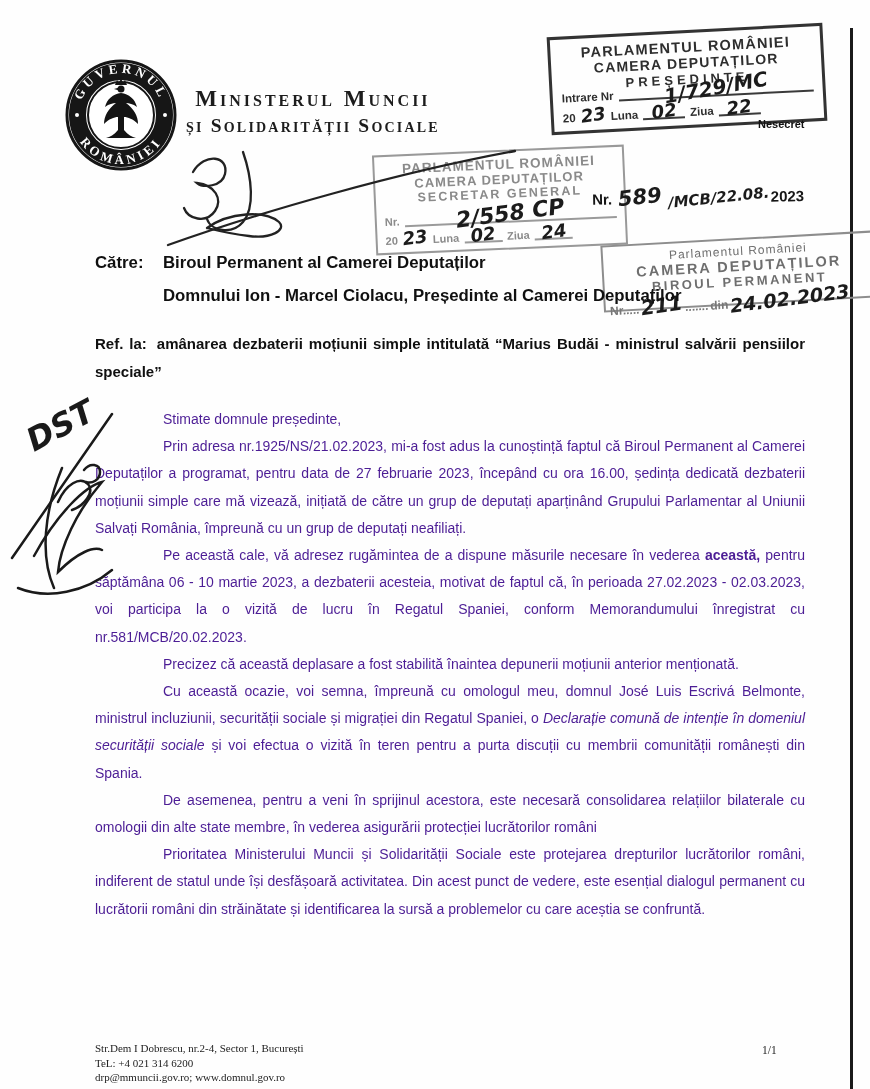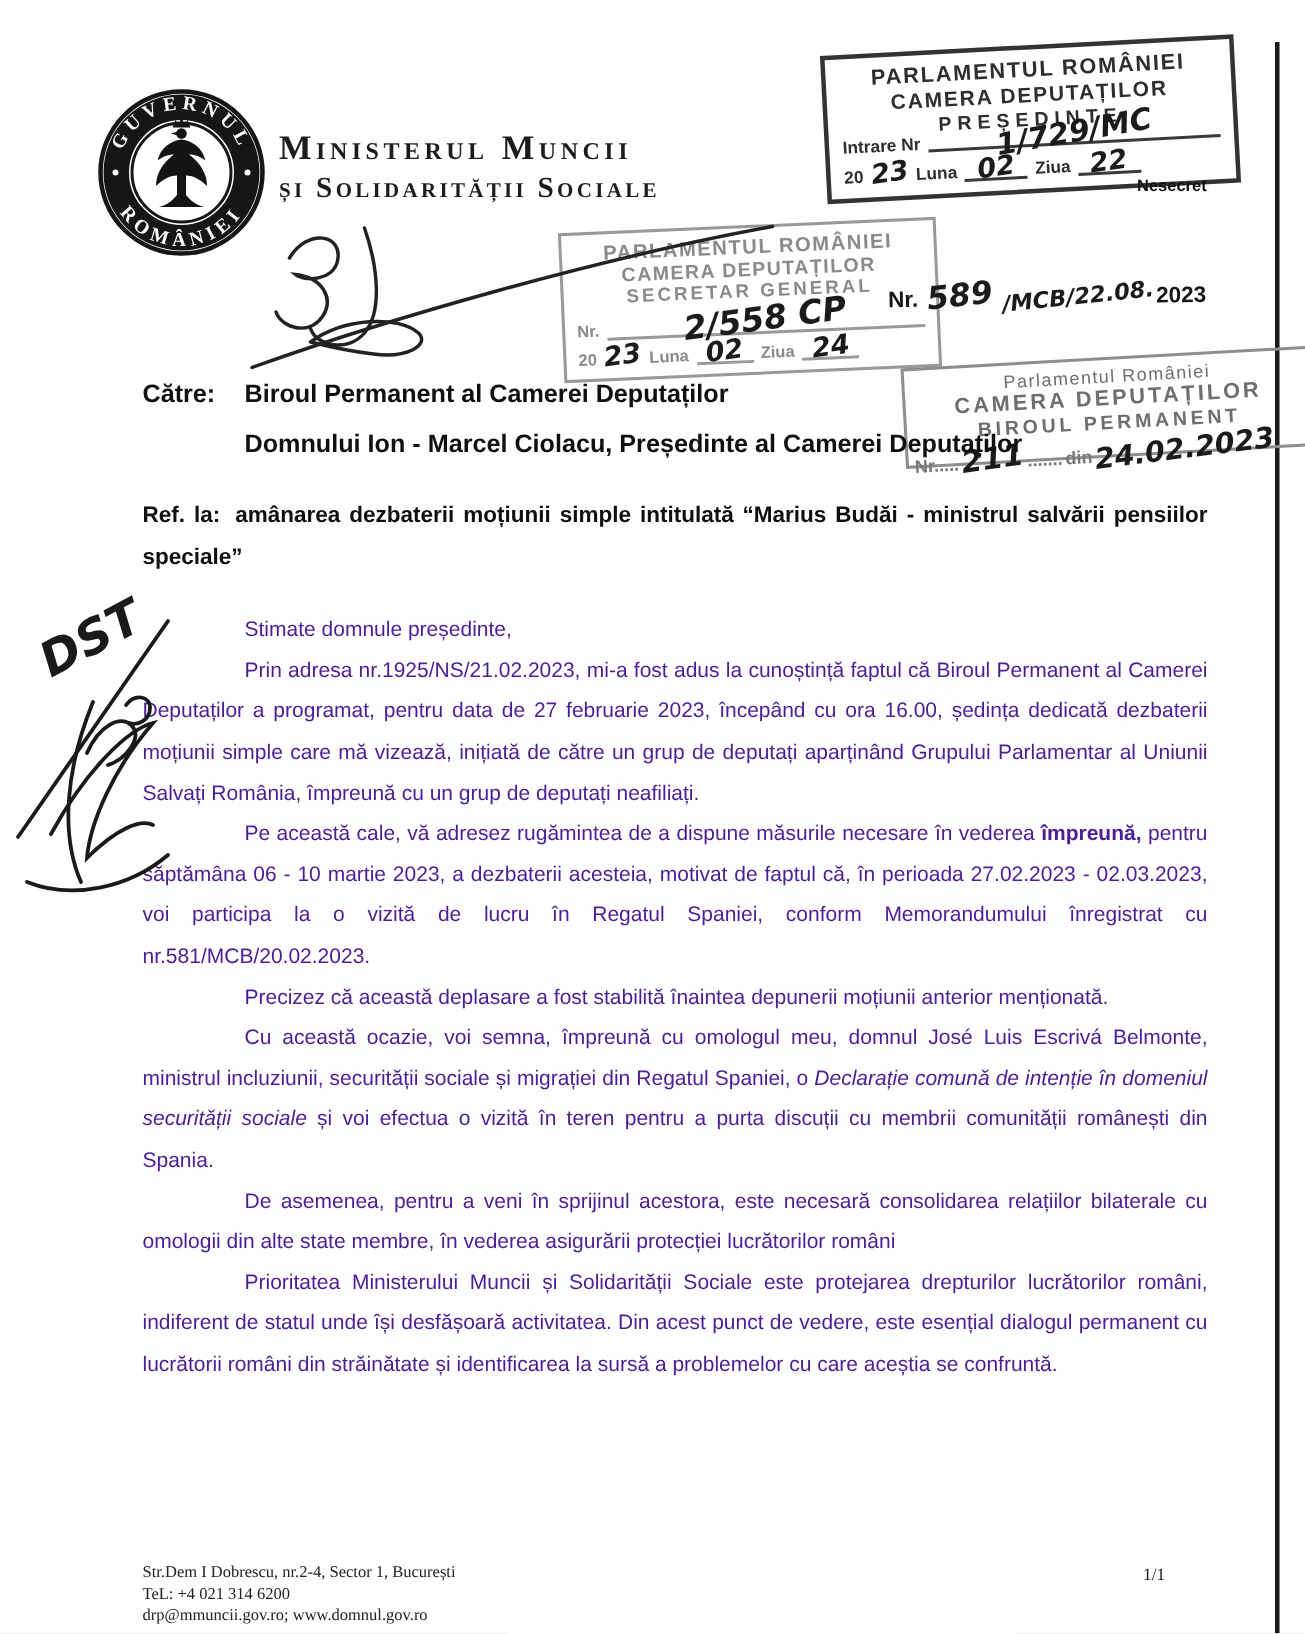--- a/index.html
+++ b/index.html
@@ -6,21 +6,21 @@
   .page{position:relative;width:870px;height:1089px;background:#fefefe;margin:0 auto;
         overflow:hidden;font-family:"Liberation Sans",sans-serif;color:#141414;}
 
   
   .vline{position:absolute;left:850px;top:28px;width:3px;height:1061px;background:#1a1a1a;}
 
   
   .seal{position:absolute;left:64px;top:58px;width:114px;height:114px;}
   .ministry{position:absolute;left:186px;top:86px;font-family:"Liberation Serif",serif;
             font-variant:small-caps;color:#1c1c1c;}
-  .ministry .m1{font-size:23px;letter-spacing:3px;font-weight:600;}
+  .ministry .m1{font-size:23px;letter-spacing:3px;font-weight:600;text-align:center;}
   .ministry .m2{font-size:19.5px;letter-spacing:2.2px;font-weight:600;margin-top:3px;text-align:center;}
 
   
   .stamp{position:absolute;text-align:center;background:transparent;}
   .stamp .sl{white-space:nowrap;}
   .srow{display:flex;align-items:baseline;justify-content:flex-start;gap:5px;white-space:nowrap;}
   .uline{display:inline-flex;justify-content:center;align-items:flex-end;}
   .hand{font-family:"DejaVu Sans",sans-serif;font-style:italic;font-weight:600;color:#1b1b1b;
         display:inline-block;transform:rotate(-5deg);line-height:1;}
 
@@ -205,21 +205,21 @@
     <div class="ind">Domnului Ion - Marcel Ciolacu, Președinte al Camerei Deputaților</div>
   </div>
 
   <p class="subject">
     <span class="slb">Ref. la:</span><span>amânarea dezbaterii moțiunii simple intitulată “Marius Budăi - ministrul salvării pensiilor speciale”</span>
   </p>
 
   <div class="bodytext">
     <p class="bp sal">Stimate domnule președinte,</p>
     <p class="bp">Prin adresa nr.1925/NS/21.02.2023, mi-a fost adus la cunoștință faptul că Biroul Permanent al Camerei Deputaților a programat, pentru data de 27 februarie 2023, începând cu ora 16.00, ședința dedicată dezbaterii moțiunii simple care mă vizează, inițiată de către un grup de deputați aparținând Grupului Parlamentar al Uniunii Salvați România, împreună cu un grup de deputați neafiliați.</p>
-    <p class="bp"><span>Pe această cale, vă adresez rugămintea de a dispune măsurile necesare în vederea </span><b>împreună,</b><span> pentru săptămâna 06 - 10 martie 2023, a dezbaterii acesteia, motivat de faptul că, în perioada 27.02.2023 - 02.03.2023, voi participa la o vizită de lucru în Regatul Spaniei, conform Memorandumului înregistrat cu nr.581/MCB/20.02.2023.</span></p>
+    <p class="bp"><span>Pe această cale, vă adresez rugămintea de a dispune măsurile necesare în vederea </span><b>această,</b><span> pentru săptămâna 06 - 10 martie 2023, a dezbaterii acesteia, motivat de faptul că, în perioada 27.02.2023 - 02.03.2023, voi participa la o vizită de lucru în Regatul Spaniei, conform Memorandumului înregistrat cu nr.581/MCB/20.02.2023.</span></p>
     <p class="bp">Precizez că această deplasare a fost stabilită înaintea depunerii moțiunii anterior menționată.</p>
     <p class="bp"><span>Cu această ocazie, voi semna, împreună cu omologul meu, domnul José Luis Escrivá Belmonte, ministrul incluziunii, securității sociale și migrației din Regatul Spaniei, o </span><i>Declarație comună de intenție în domeniul securității sociale</i><span> și voi efectua o vizită în teren pentru a purta discuții cu membrii comunității românești din Spania.</span></p>
     <p class="bp">De asemenea, pentru a veni în sprijinul acestora, este necesară consolidarea relațiilor bilaterale cu omologii din alte state membre, în vederea asigurării protecției lucrătorilor români</p>
     <p class="bp">Prioritatea Ministerului Muncii și Solidarității Sociale este protejarea drepturilor lucrătorilor români, indiferent de statul unde își desfășoară activitatea. Din acest punct de vedere, este esențial dialogul permanent cu lucrătorii români din străinătate și identificarea la sursă a problemelor cu care aceștia se confruntă.</p>
   </div>
 
   <div class="footer">
     <div>Str.Dem I Dobrescu, nr.2-4, Sector 1, București</div>
     <div>TeL: +4 021 314 6200</div>
     <div>drp@mmuncii.gov.ro; www.domnul.gov.ro</div>

